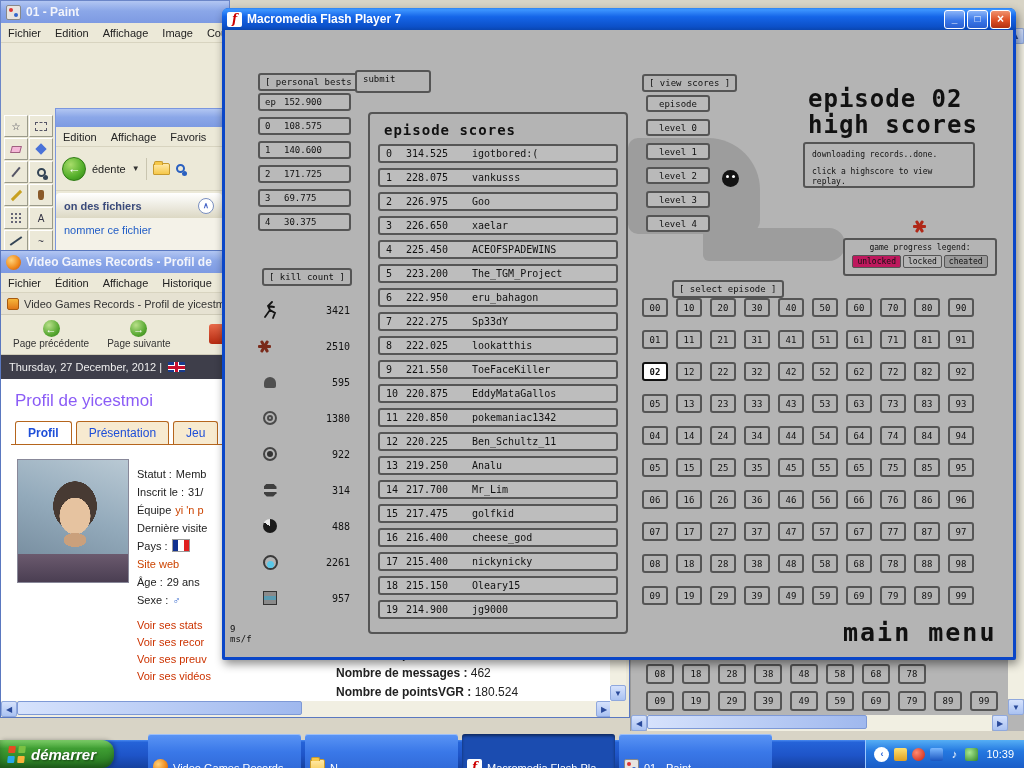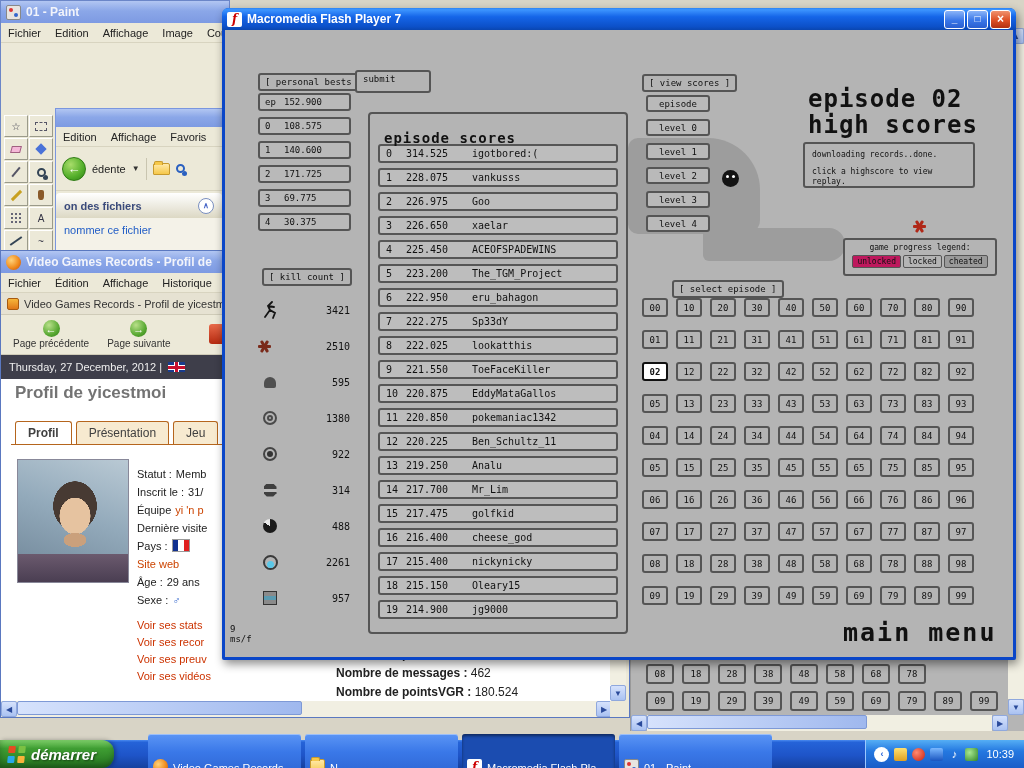--- a/index.html
+++ b/index.html
@@ -90,24 +90,24 @@
     background:radial-gradient(circle at 35% 30%,#b9e08a,#58a832 60%,#2f7a16)}
   .nav-extra-icon{position:absolute;left:208px;top:9px;width:20px;height:20px;border-radius:3px;
     background:linear-gradient(#e86a4a,#b52a10)}
   .datebar{height:24px;background:#3e3e4a;color:#eee;font-size:11px;display:flex;align-items:center;gap:6px;padding:0 8px}
   .flag-uk{width:17px;height:10px;display:inline-block;
     background:linear-gradient(#c8102e 0 0) center/100% 3px no-repeat,
                linear-gradient(#c8102e 0 0) center/3px 100% no-repeat,
                linear-gradient(#fff 0 0) center/100% 5px no-repeat,
                linear-gradient(#fff 0 0) center/5px 100% no-repeat,#1a3c8c}
   .page-content{position:absolute;left:0;top:128px;width:611px;bottom:16px;background:#fff;overflow:hidden}
-  .page-heading{position:absolute;left:14px;top:4px;font-size:17px;font-weight:bold;color:#737373}
+  .page-heading{position:absolute;left:14px;top:12px;font-size:17px;font-weight:normal;color:#8b5cf6}
   .pf-tabs{position:absolute;left:10px;top:42px;width:580px;border-bottom:1px solid #b5651d;padding-left:4px}
   .pf-tab{display:inline-block;padding:4px 12px;margin-right:4px;border:1px solid #b5651d;border-bottom:none;
-    border-radius:3px 3px 0 0;background:#f7ead0;color:#404040;font-size:12px}
+    border-radius:3px 3px 0 0;background:#f7ead0;color:#1d4ed8;font-size:12px}
   .pf-tab.active{background:#fff;font-weight:bold}
   .avatar{position:absolute;left:16px;top:80px;width:112px;height:124px;border:1px solid #889;
     background:
       radial-gradient(ellipse 16px 10px at 57px 80px,#caa07c 70%,transparent 71%),
       radial-gradient(ellipse 22px 26px at 57px 56px,#e6c3a0 70%,transparent 71%),
       radial-gradient(ellipse 31px 35px at 57px 46px,#473a33 70%,transparent 71%),
       linear-gradient(200deg,#b9c9d4 0%,#93aabb 45%,#6e8496 100%)}
   .avatar::after{content:"";position:absolute;left:0;bottom:0;width:100%;height:28px;
     background:linear-gradient(180deg,#6b5a6e,#4a3e52)}
   .pf-fields{position:absolute;left:136px;top:86px;width:300px}
@@ -178,21 +178,21 @@
   .ki-thwump i{width:13px;height:13px;background:linear-gradient(#3f3f3f 38%,#bbb 38% 60%,#3f3f3f 60%);
     clip-path:polygon(25% 0,75% 0,100% 25%,100% 75%,75% 100%,25% 100%,0 75%,0 25%)}
   .ki-drone i{width:14px;height:14px;border-radius:50%;
     background:conic-gradient(from 300deg,#e8e8e8 0 60deg,#1a1a1a 60deg 360deg)}
   .ki-seeker i{width:15px;height:15px;border:2px solid #3a3a3a;border-radius:50%;position:relative}
   .ki-seeker i::after{content:"";position:absolute;left:2px;top:4px;width:7px;height:7px;background:#5bc8e8;border-radius:50%}
   .ki-floor i{width:14px;height:14px;background:#8a8a8a;border:1px solid #333}
   .ki-floor i::after{content:"";display:block;height:4px;margin-top:4px;background:#5a9ab0}
   #scores-panel{position:absolute;left:143px;top:82px;width:260px;height:522px;border:2px solid #555;
     border-radius:4px;padding:30px 8px 0 8px}
-  .scores-title{position:absolute;left:14px;top:16px;font-size:14px;font-weight:bold;letter-spacing:1px}
+  .scores-title{position:absolute;left:14px;top:8px;font-size:14px;font-weight:bold;letter-spacing:1px}
   .score-row{height:19px;border:2px solid #565656;border-radius:3px;background:#bdbdbd;margin-bottom:5px;
     display:flex;align-items:center;font-size:10px;white-space:nowrap;overflow:hidden}
   .score-row [data-item="rank"]{width:26px;padding-left:6px}
   .score-row [data-item="score"]{width:66px}
   .score-row [data-item="name"]{flex:1}
   .vs-col{position:absolute;left:421px;top:65px}
   .vs-btn{width:64px;height:17px;border:2px solid #555;border-radius:3px;background:#b9b9b9;font-size:9px;
     display:flex;align-items:center;justify-content:center;margin-bottom:7px}
   .vs-col .vs-btn:first-of-type{}
   .hs-heading{position:absolute;left:583px;top:56px;font-size:24px;font-weight:bold;line-height:26px;letter-spacing:1px}

